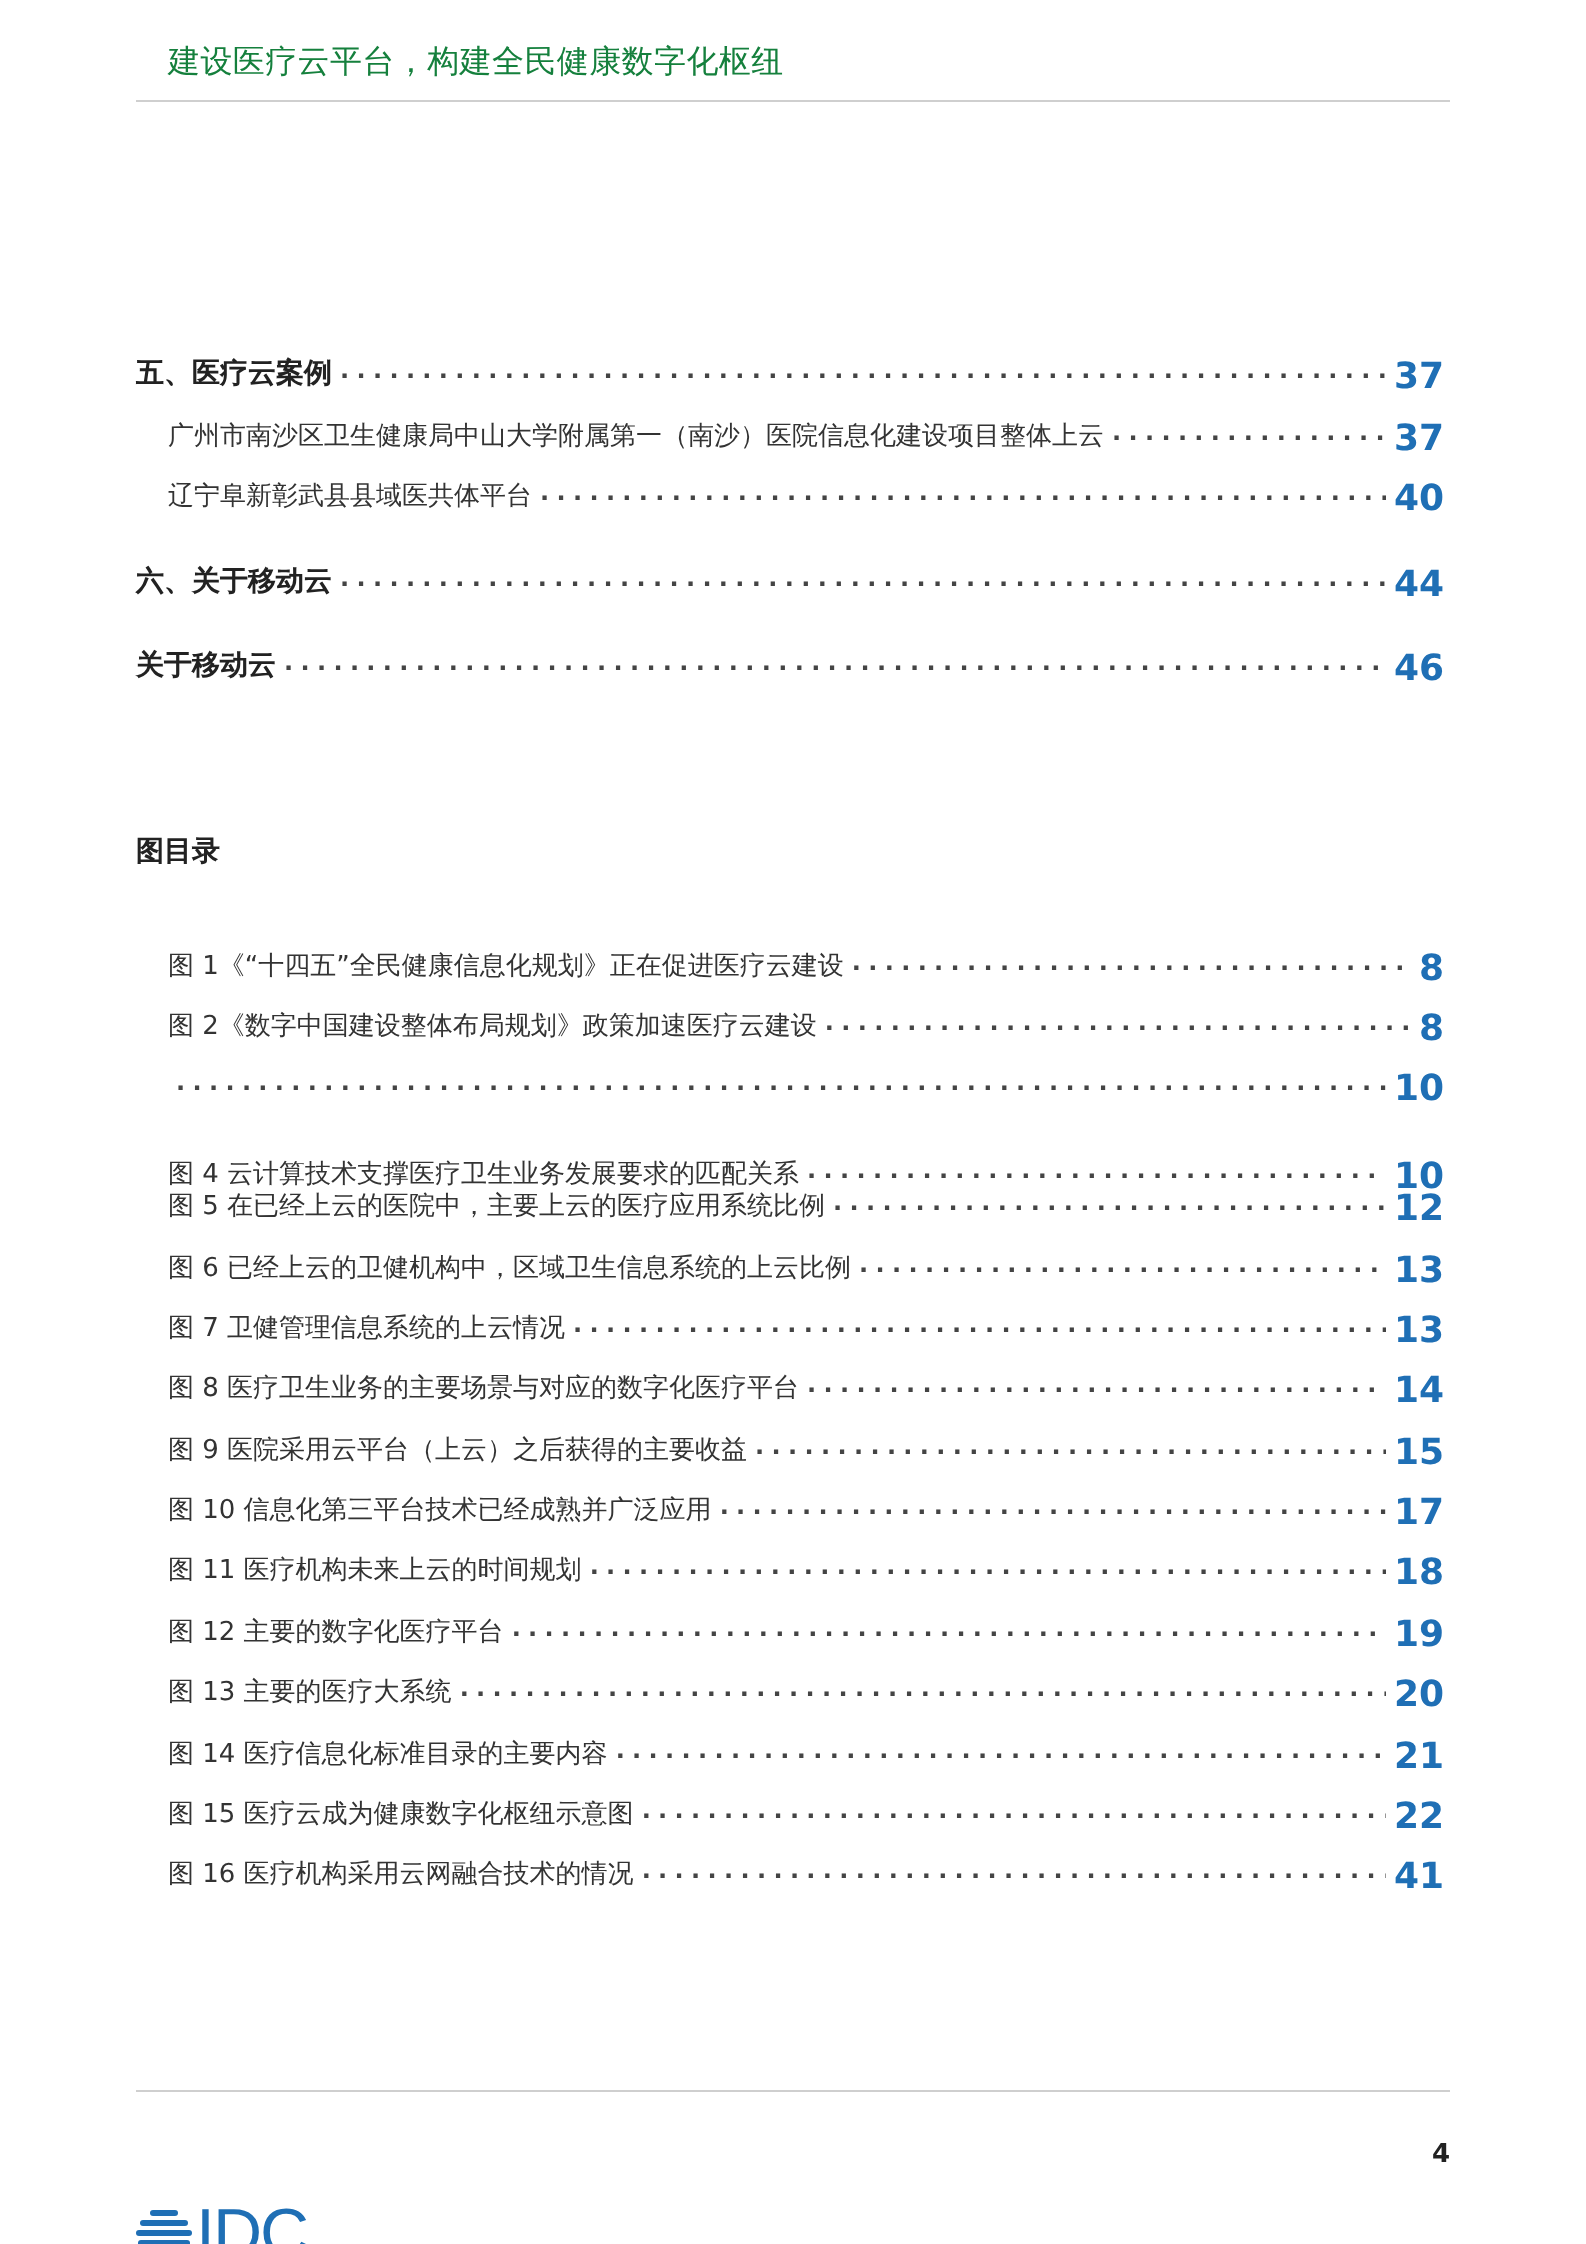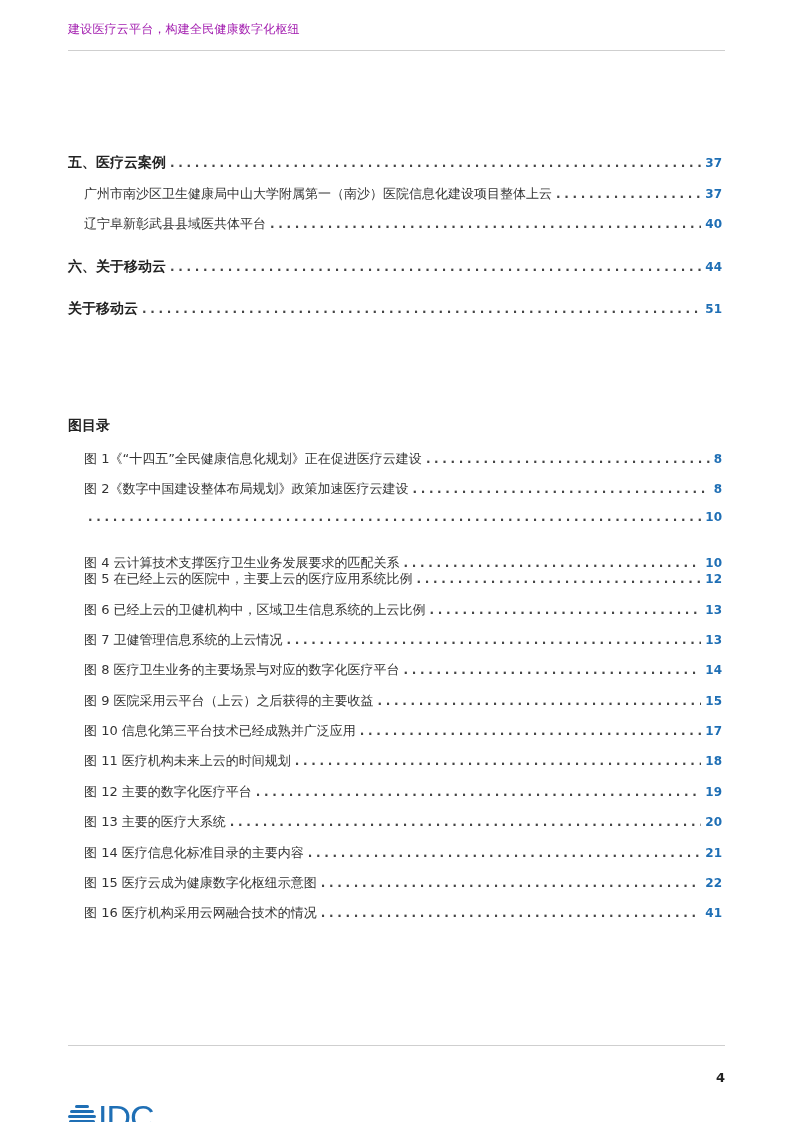--- a/index.html
+++ b/index.html
@@ -1,28 +1,28 @@
 <!DOCTYPE html>
 <html><head>
 <meta charset="utf-8">
 <style>
   html, body { margin: 0; padding: 0; background: #ffffff; }
   body { width: 793px; height: 1122px; position: relative; overflow: hidden;
          font-family: "DejaVu Sans", "Liberation Sans", sans-serif; color: #222; }
-  .header-title { position: absolute; left: 68px; top: 21px; font-size: 12px; color: #a21caf; letter-spacing: 0.2px; }
+  .header-title { position: absolute; left: 84px; top: 21px; font-size: 16px; color: #15803d; letter-spacing: 0.2px; }
   .header-rule { position: absolute; left: 68px; top: 50px; width: 657px; height: 1px; background: #cfcfcf; }
 
-  .toc-row { position: absolute; left: 68px; width: 654px; display: flex; align-items: center; white-space: nowrap; }
+  .toc-row { position: absolute; left: 68px; width: 654px; display: flex; align-items: flex-start; white-space: nowrap; margin-top: 24px; }
   .toc-row.sub { left: 84px; width: 638px; }
   .toc-row .label { flex: 0 0 auto; font-size: 13.5px; color: #222; }
   .toc-row.main .label { font-weight: bold; font-size: 14px; }
   .toc-row.sub .label { font-size: 13px; color: #333; }
   .toc-row .dots { flex: 1 1 auto; overflow: hidden; margin: 0 4px; color: #444; font-size: 12px; letter-spacing: 3.2px; }
   .toc-row .dots::before { content: ". . . . . . . . . . . . . . . . . . . . . . . . . . . . . . . . . . . . . . . . . . . . . . . . . . . . . . . . . . . . . . . . . . . . . . . . . . . . . . . . . . . . . . . . . . . . . . . . . . . . . . . . . . . . . . . ."; letter-spacing: 0; word-spacing: -0.5px; font-weight: bold; }
-  .toc-row .page { flex: 0 0 auto; font-weight: bold; color: #1f6fb5; font-size: 12px; }
+  .toc-row .page { flex: 0 0 auto; font-weight: bold; color: #1f6fb5; font-size: 18px; }
 
   .section-title { position: absolute; left: 68px; top: 417px; font-size: 14px; font-weight: bold; color: #222; }
 
   .footer-rule { position: absolute; left: 68px; top: 1045px; width: 657px; height: 1px; background: #cfcfcf; }
   .logo { position: absolute; left: 68px; top: 1102px; display: flex; align-items: center; }
   .logo-globe { width: 28px; height: 28px; position: relative; margin-right: 2px; }
   .logo-globe span { position: absolute; left: 0; height: 3px; background: #1f6fb5; border-radius: 2px; }
   .logo-text { font-family: "Liberation Sans", sans-serif; font-size: 34px; color: #1f6fb5; letter-spacing: -1px; line-height: 30px; }
   .page-number { position: absolute; left: 716px; top: 1070px; font-size: 13px; font-weight: bold; color: #222; }
 </style>
@@ -51,21 +51,21 @@
     <span class="page">40</span>
   </div>
   <div class="toc-row main" style="top:258px">
     <span class="label">六、关于移动云</span>
     <span class="dots"></span>
     <span class="page">44</span>
   </div>
   <div class="toc-row main" style="top:300px">
     <span class="label">关于移动云</span>
     <span class="dots"></span>
-    <span class="page">51</span>
+    <span class="page">46</span>
   </div>
 </div>
 
 <div>
   <div class="section-title">图目录</div>
 
   <div class="toc-row sub" style="top:450px">
     <span class="label">图 1《“十四五”全民健康信息化规划》正在促进医疗云建设</span>
     <span class="dots"></span>
     <span class="page">8</span>

